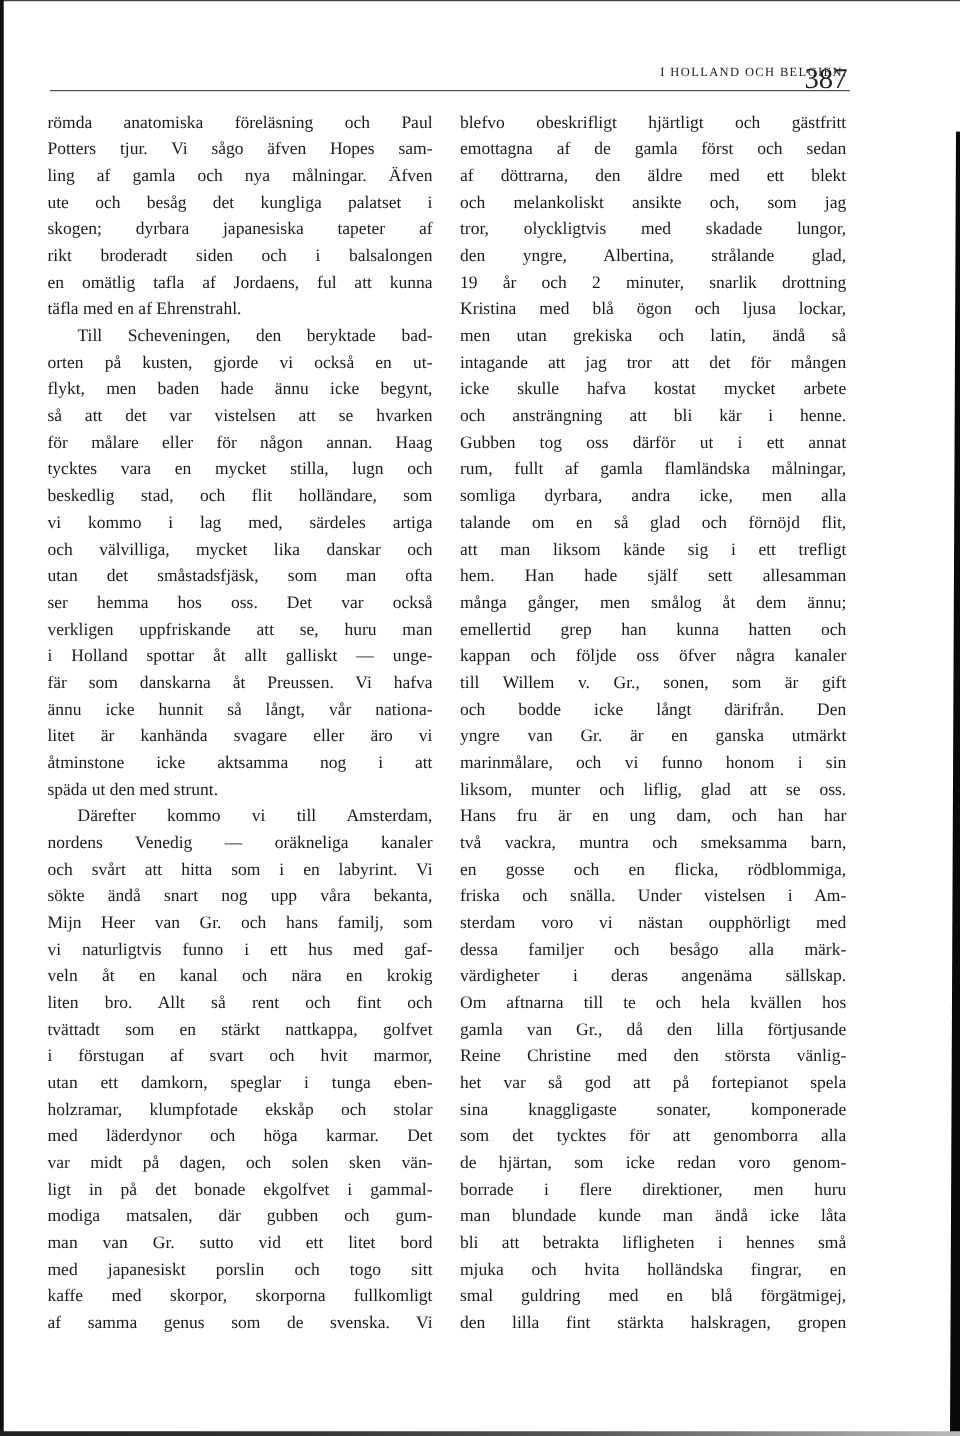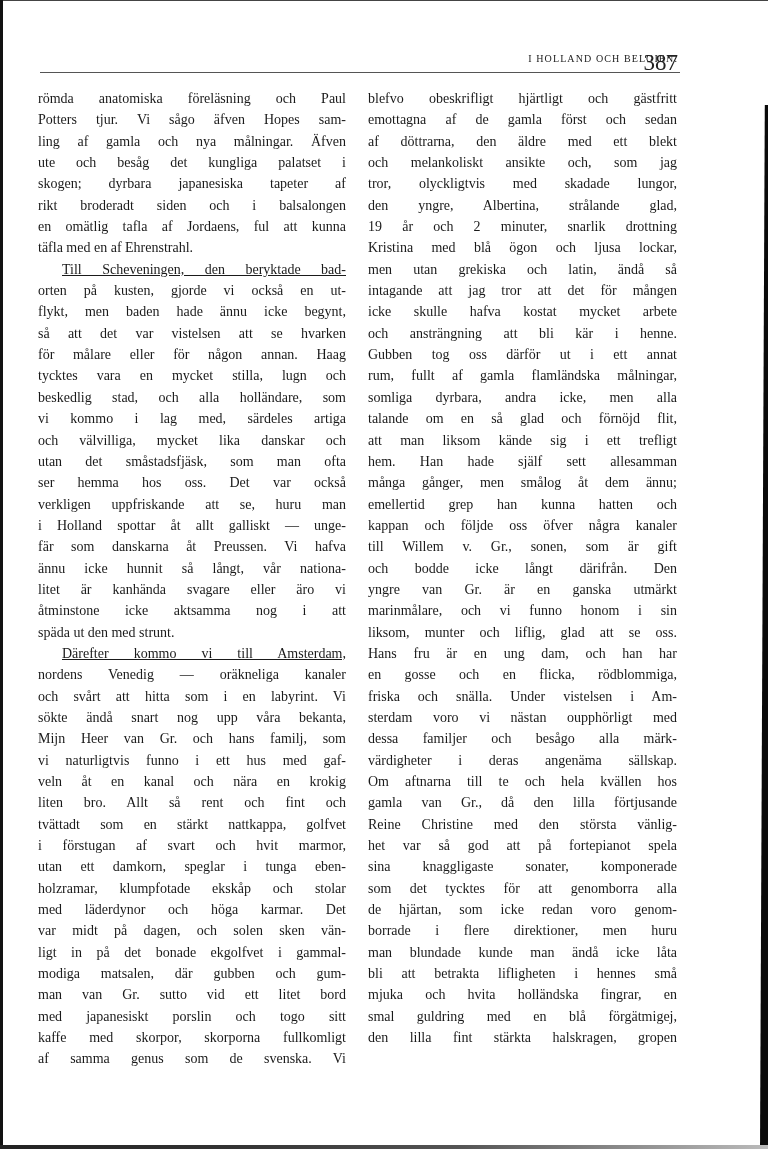--- a/index.html
+++ b/index.html
@@ -43,21 +43,21 @@
     font-size: 14px; line-height: 21.35px;
   }
   .col-left { left: 38px; width: 308px; }
   .col-right { left: 368px; width: 309px; }
   .line {
     display: block; white-space: nowrap;
     text-align: justify; text-align-last: justify;
     height: 21.35px;
   }
   .line.last { text-align-last: left; }
-  .line.indent { padding-left: 24px; text-decoration: underline; }
+  .line.indent { padding-left: 24px; }
 </style>
 </head>
 <body>
 
 <div class="border-top"></div>
 <div class="border-left"></div>
 <div class="border-right"></div>
 <div class="border-bottom"></div>
 
 <div class="running-head">
@@ -74,21 +74,21 @@
     <span class="line">skogen; dyrbara japanesiska tapeter af</span>
     <span class="line">rikt broderadt siden och i balsalongen</span>
     <span class="line">en omätlig tafla af Jordaens, ful att kunna</span>
     <span class="line last last">täfla med en af Ehrenstrahl.</span>
     <span class="line indent">Till Scheveningen, den beryktade bad-</span>
     <span class="line">orten på kusten, gjorde vi också en ut-</span>
     <span class="line">flykt, men baden hade ännu icke begynt,</span>
     <span class="line">så att det var vistelsen att se hvarken</span>
     <span class="line">för målare eller för någon annan.  Haag</span>
     <span class="line">tycktes vara en mycket stilla, lugn och</span>
-    <span class="line">beskedlig stad, och alla holländare, som</span>
+    <span class="line">beskedlig stad, och flit holländare, som</span>
     <span class="line">vi kommo i lag med, särdeles artiga</span>
     <span class="line">och välvilliga, mycket lika danskar och</span>
     <span class="line">utan det småstadsfjäsk, som man ofta</span>
     <span class="line">ser hemma hos oss.  Det var också</span>
     <span class="line">verkligen uppfriskande att se, huru man</span>
     <span class="line">i Holland spottar åt allt galliskt — unge-</span>
     <span class="line">fär som danskarna åt Preussen.  Vi hafva</span>
     <span class="line">ännu icke hunnit så långt, vår nationa-</span>
     <span class="line">litet är kanhända svagare eller äro vi</span>
     <span class="line">åtminstone icke aktsamma nog i att</span>
@@ -135,20 +135,21 @@
     <span class="line">hem.  Han hade själf sett allesamman</span>
     <span class="line">många gånger, men smålog åt dem ännu;</span>
     <span class="line">emellertid grep han kunna hatten och</span>
     <span class="line">kappan och följde oss öfver några kanaler</span>
     <span class="line">till Willem v. Gr., sonen, som är gift</span>
     <span class="line">och bodde icke långt därifrån.  Den</span>
     <span class="line">yngre van Gr. är en ganska utmärkt</span>
     <span class="line">marinmålare, och vi funno honom i sin</span>
     <span class="line">liksom, munter och liflig, glad att se oss.</span>
     <span class="line">Hans fru är en ung dam, och han har</span>
+    <span class="line">två vackra, muntra och smeksamma barn,</span>
     <span class="line">en gosse och en flicka, rödblommiga,</span>
     <span class="line">friska och snälla.  Under vistelsen i Am-</span>
     <span class="line">sterdam voro vi nästan oupphörligt med</span>
     <span class="line">dessa familjer och besågo alla märk-</span>
     <span class="line">värdigheter i deras angenäma sällskap.</span>
     <span class="line">Om aftnarna till te och hela kvällen hos</span>
     <span class="line">gamla van Gr., då den lilla förtjusande</span>
     <span class="line">Reine Christine med den största vänlig-</span>
     <span class="line">het var så god att på fortepianot spela</span>
     <span class="line">sina knaggligaste sonater, komponerade</span>

